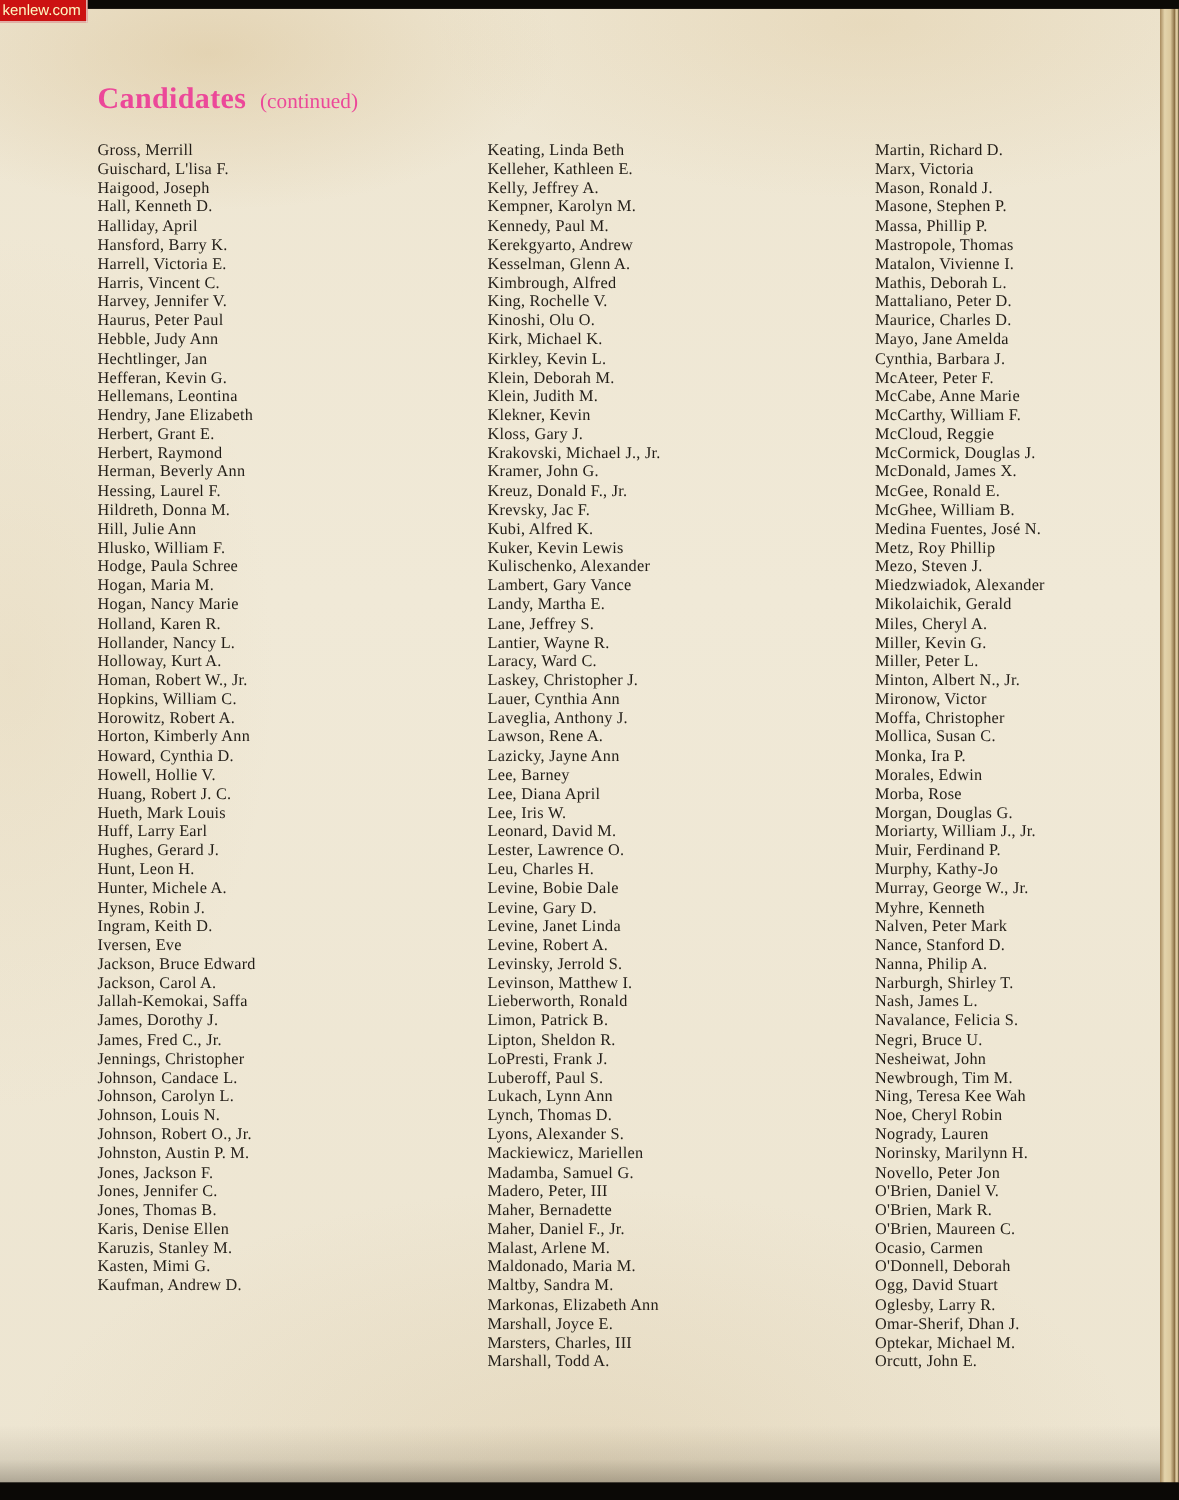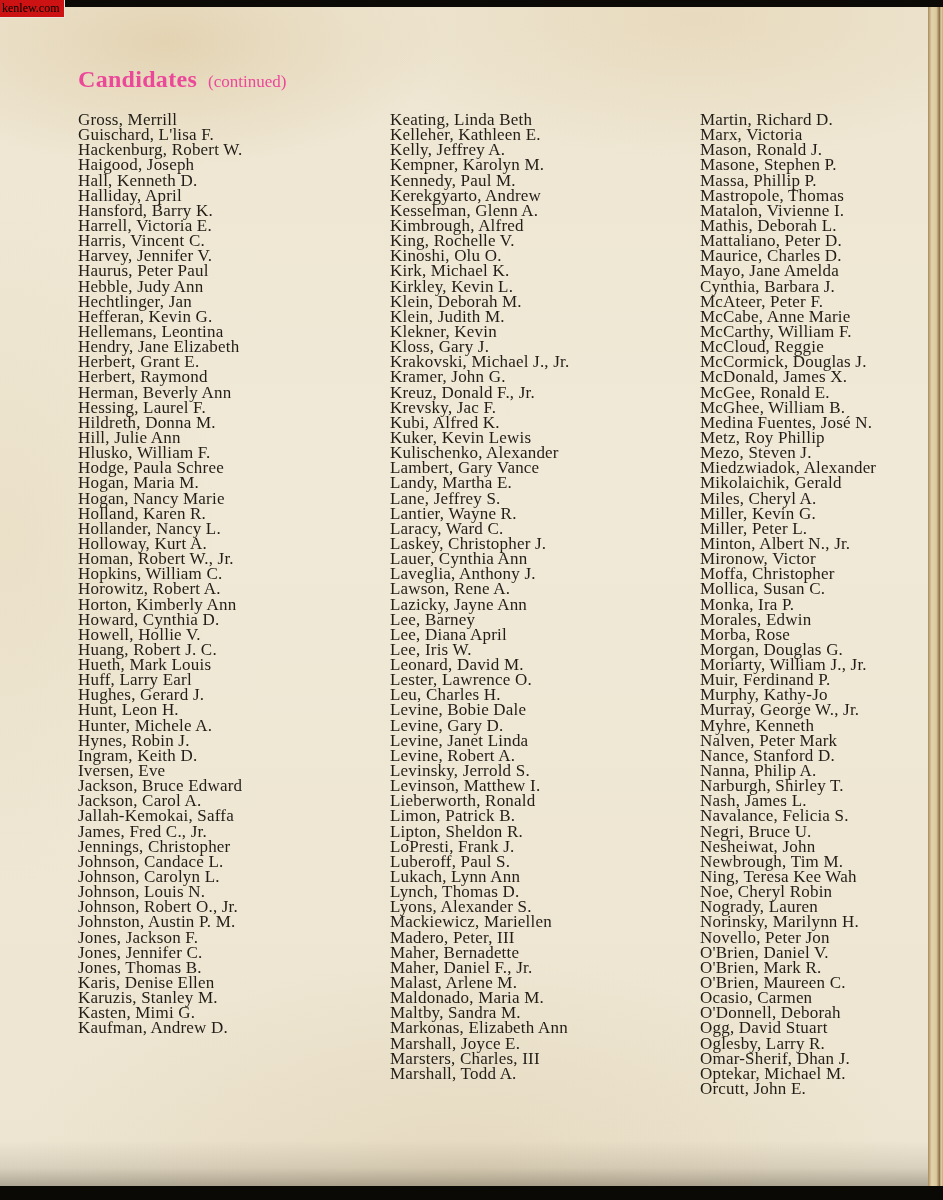--- a/index.html
+++ b/index.html
@@ -56,22 +56,22 @@
     position: absolute;
     bottom: 0; left: 0;
     width: 100%; height: 14px;
     background: #0b0906;
   }
   
   .watermark {
     position: absolute;
     top: 0; left: 0;
     background: #cc1212;
-    color: #000000;
-    font-family: Liberation Serif, serif;
+    color: #fef9c3;
+    font-family: Liberation Sans, sans-serif;
     font-size: 12px;
     line-height: 16px;
     padding: 0 4px 1px 2px;
     border: 1px solid #e8e4da;
     border-top: none;
     border-left: none;
     z-index: 10;
   }
   
   .header {
@@ -88,21 +88,21 @@
   }
   .header .subtitle {
     font-size: 17px;
     margin-left: 7px;
   }
   
   .col {
     position: absolute;
     top: 112px;
     color: #221d17;
-    font-size: 17px;
+    font-size: 13px;
     letter-spacing: 0.2px;
   }
   .col-1 { left: 78px;  width: 300px; }
   .col-2 { left: 390px; width: 300px; }
   .col-3 { left: 700px; width: 226px; }
   .name-line {
     height: 15.15px;
     line-height: 15.15px;
     white-space: nowrap;
   }
@@ -122,21 +122,20 @@
 <div class="watermark">kenlew.com</div>
 
 <div class="header">
   <span class="title">Candidates</span>
   <span class="subtitle">(continued)</span>
 </div>
 
 <div class="col col-1">
     <div class="name-line">Gross, Merrill</div>
     <div class="name-line">Guischard, L'lisa F.</div>
-    <div class="name-line">Hackenburg, Robert W.</div>
     <div class="name-line">Haigood, Joseph</div>
     <div class="name-line">Hall, Kenneth D.</div>
     <div class="name-line">Halliday, April</div>
     <div class="name-line">Hansford, Barry K.</div>
     <div class="name-line">Harrell, Victoria E.</div>
     <div class="name-line">Harris, Vincent C.</div>
     <div class="name-line">Harvey, Jennifer V.</div>
     <div class="name-line">Haurus, Peter Paul</div>
     <div class="name-line">Hebble, Judy Ann</div>
     <div class="name-line">Hechtlinger, Jan</div>
@@ -167,20 +166,21 @@
     <div class="name-line">Huff, Larry Earl</div>
     <div class="name-line">Hughes, Gerard J.</div>
     <div class="name-line">Hunt, Leon H.</div>
     <div class="name-line">Hunter, Michele A.</div>
     <div class="name-line">Hynes, Robin J.</div>
     <div class="name-line">Ingram, Keith D.</div>
     <div class="name-line">Iversen, Eve</div>
     <div class="name-line">Jackson, Bruce Edward</div>
     <div class="name-line">Jackson, Carol A.</div>
     <div class="name-line">Jallah-Kemokai, Saffa</div>
+    <div class="name-line">James, Dorothy J.</div>
     <div class="name-line">James, Fred C., Jr.</div>
     <div class="name-line">Jennings, Christopher</div>
     <div class="name-line">Johnson, Candace L.</div>
     <div class="name-line">Johnson, Carolyn L.</div>
     <div class="name-line">Johnson, Louis N.</div>
     <div class="name-line">Johnson, Robert O., Jr.</div>
     <div class="name-line">Johnston, Austin P. M.</div>
     <div class="name-line">Jones, Jackson F.</div>
     <div class="name-line">Jones, Jennifer C.</div>
     <div class="name-line">Jones, Thomas B.</div>
@@ -237,20 +237,21 @@
     <div class="name-line">Levinson, Matthew I.</div>
     <div class="name-line">Lieberworth, Ronald</div>
     <div class="name-line">Limon, Patrick B.</div>
     <div class="name-line">Lipton, Sheldon R.</div>
     <div class="name-line">LoPresti, Frank J.</div>
     <div class="name-line">Luberoff, Paul S.</div>
     <div class="name-line">Lukach, Lynn Ann</div>
     <div class="name-line">Lynch, Thomas D.</div>
     <div class="name-line">Lyons, Alexander S.</div>
     <div class="name-line">Mackiewicz, Mariellen</div>
+    <div class="name-line">Madamba, Samuel G.</div>
     <div class="name-line">Madero, Peter, III</div>
     <div class="name-line">Maher, Bernadette</div>
     <div class="name-line">Maher, Daniel F., Jr.</div>
     <div class="name-line">Malast, Arlene M.</div>
     <div class="name-line">Maldonado, Maria M.</div>
     <div class="name-line">Maltby, Sandra M.</div>
     <div class="name-line">Markonas, Elizabeth Ann</div>
     <div class="name-line">Marshall, Joyce E.</div>
     <div class="name-line">Marsters, Charles, III</div>
     <div class="name-line">Marshall, Todd A.</div>

